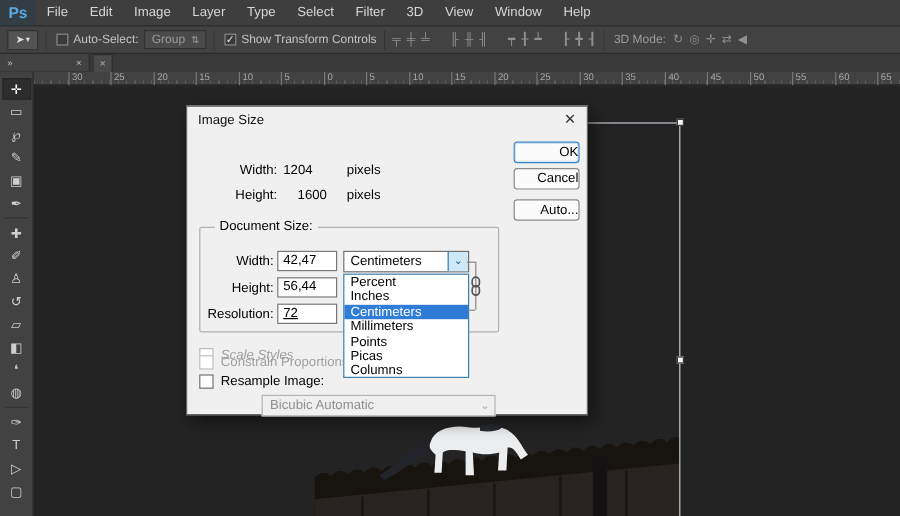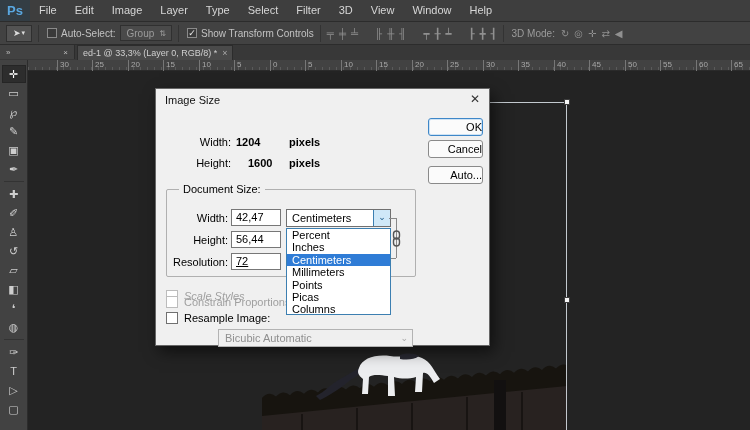--- a/index.html
+++ b/index.html
@@ -68,21 +68,21 @@
     border:1px solid #666; box-shadow:4px 6px 14px rgba(0,0,0,.55); z-index:10; font-size:11px; color:#000; }
   .dlg-title { position:absolute; left:9px; top:5px; font-size:11px; color:#101010; }
   .dlg-close { position:absolute; right:9px; top:3px; font-size:12px; color:#333; }
 
   .group { position:absolute; border:1px solid #b0b0b0; border-radius:2px; }
   .group-legend { position:absolute; top:-7px; left:12px; background:#f0f0f0; padding:0 4px; }
   .pixel-group { left:10px; top:30px; width:250px; height:58px; }
   .doc-group { left:10px; top:100px; width:250px; height:88px; }
 
   .row-label { position:absolute; width:70px; text-align:right; }
-  .row-val { position:absolute;font-weight:bold; }
+  .row-val { position:absolute; }
   .txt-input { position:absolute; width:50px; height:17px; background:#fff; border:1px solid #777;
     font-size:11px; line-height:15px; padding-left:4px; }
 
   .btn { position:absolute; left:272px; width:55px; height:18px; background:#fbfbfb;
     border:1px solid #8a8a8a; border-radius:3px; font-size:11px; text-align:right; line-height:16px; }
   .btn-ok { top:29px; border:1px solid #3e87c8; box-shadow:0 0 0 1px #cfe3f4 inset; }
   .btn-cancel { top:51px; }
   .btn-auto { top:77px; }
 
   .combo { position:absolute; left:130px; top:120px; width:105px; height:18px; background:#fff;
@@ -172,21 +172,20 @@
       <span>◀</span>
     </div>
   </div>
 
   <div class="tabbar">
     <div class="panel-header">
       <span>»</span>
       <span>×</span>
     </div>
     <div class="doc-tab">
-      <span>ed-1 @ 33,3% (Layer 0, RGB/8) *</span>
       <span class="tclose">×</span>
     </div>
   </div>
 
   <div class="ruler">
     <span class="ruler-label" style="left:29px">30</span>
     <span class="ruler-label" style="left:64px">25</span>
     <span class="ruler-label" style="left:100px">20</span>
     <span class="ruler-label" style="left:135px">15</span>
     <span class="ruler-label" style="left:171px">10</span>

